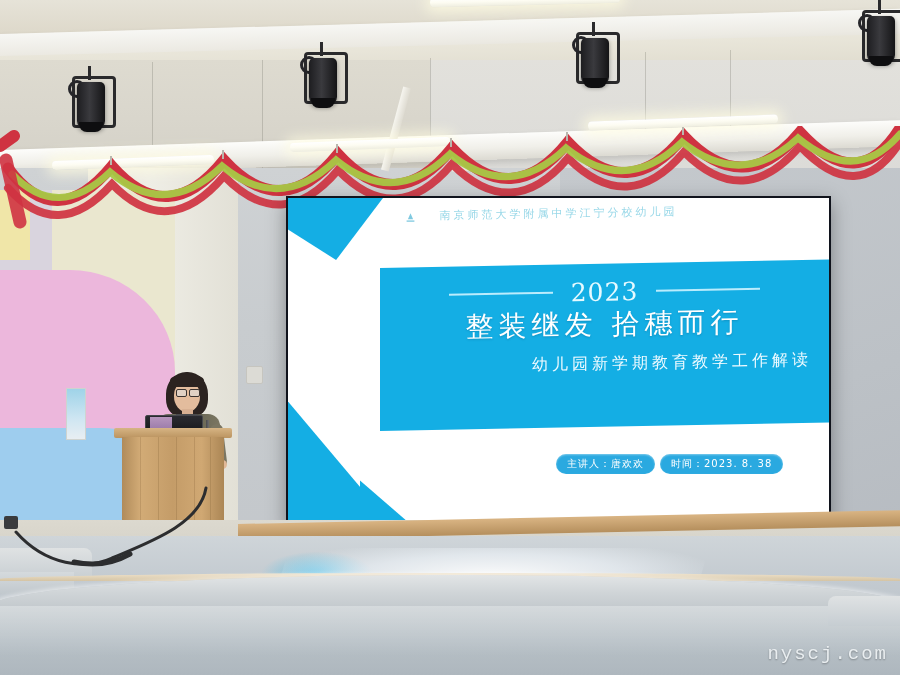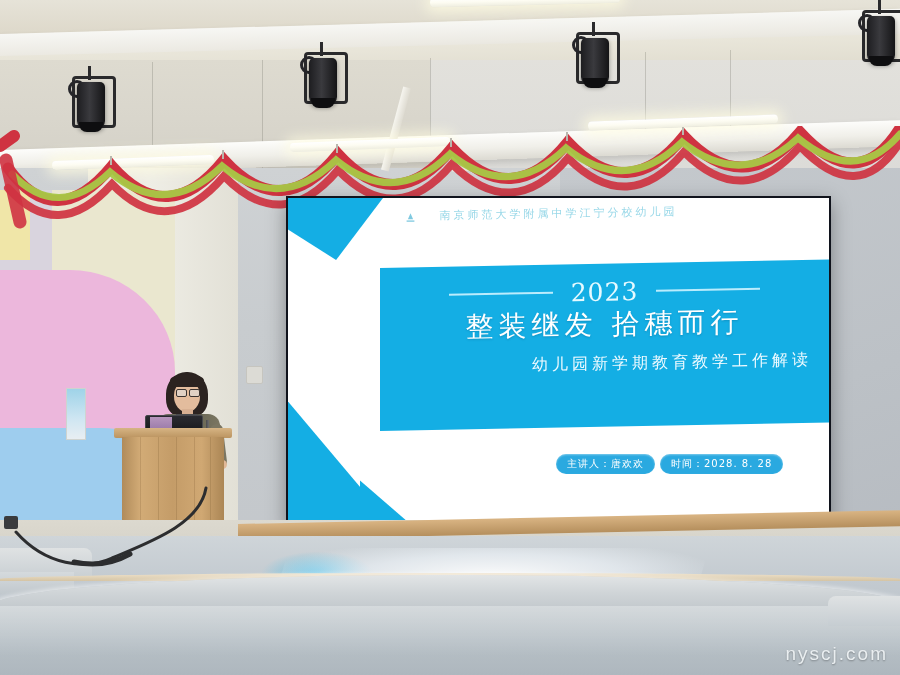--- a/index.html
+++ b/index.html
@@ -191,21 +191,21 @@
   #step-right{left:828px;top:596px;width:72px;height:30px;
     background:linear-gradient(180deg,#dfe2e3 0%,#c6cdd2 100%);border-radius:8px 0 0 0;}
 
   
   #outlet{left:4px;top:516px;width:14px;height:13px;
     background:#3a3b3d;border-radius:2px;}
   #cable{left:0;top:480px;width:230px;height:100px;}
 
   
   #watermark{right:12px;bottom:10px;font-size:19px;color:#eef2f4;
-    letter-spacing:2px;font-family:Liberation Sans, sans-serif;
+    letter-spacing:2px;font-family:Liberation Mono, monospace;
     text-shadow:0 1px 2px rgba(0,0,0,.35);opacity:.93;}
 </style>
 </head>
 <body>
 
 <div id="scene">
 
   <div class="abs" id="ceiling-upper"></div>
   <div class="abs" id="ceiling-beam"></div>
   <div class="abs" id="ceiling-soffit"></div>
@@ -304,21 +304,21 @@
       <div class="abs" id="year-row">
         <span class="rule"></span>
         <span id="year">2023</span>
         <span class="rule"></span>
       </div>
 
       <div class="abs" id="main-title">整装继发    拾穗而行</div>
       <div class="abs" id="sub-title">幼儿园新学期教育教学工作解读</div>
 
       <div class="pill" id="pill-speaker">主讲人：唐欢欢</div>
-      <div class="pill" id="pill-date">时间：2028. 8. 28</div>
+      <div class="pill" id="pill-date">时间：2023. 8. 38</div>
     </div>
   </div>
 
   <div class="abs" id="presenter">
     <div class="p-hair"></div>
     <div class="p-face"></div>
     <div class="p-hair-front"></div>
     <div class="p-glass" style="left:26px;"></div>
     <div class="p-glass" style="left:39px;"></div>
     <div class="p-neck"></div>

